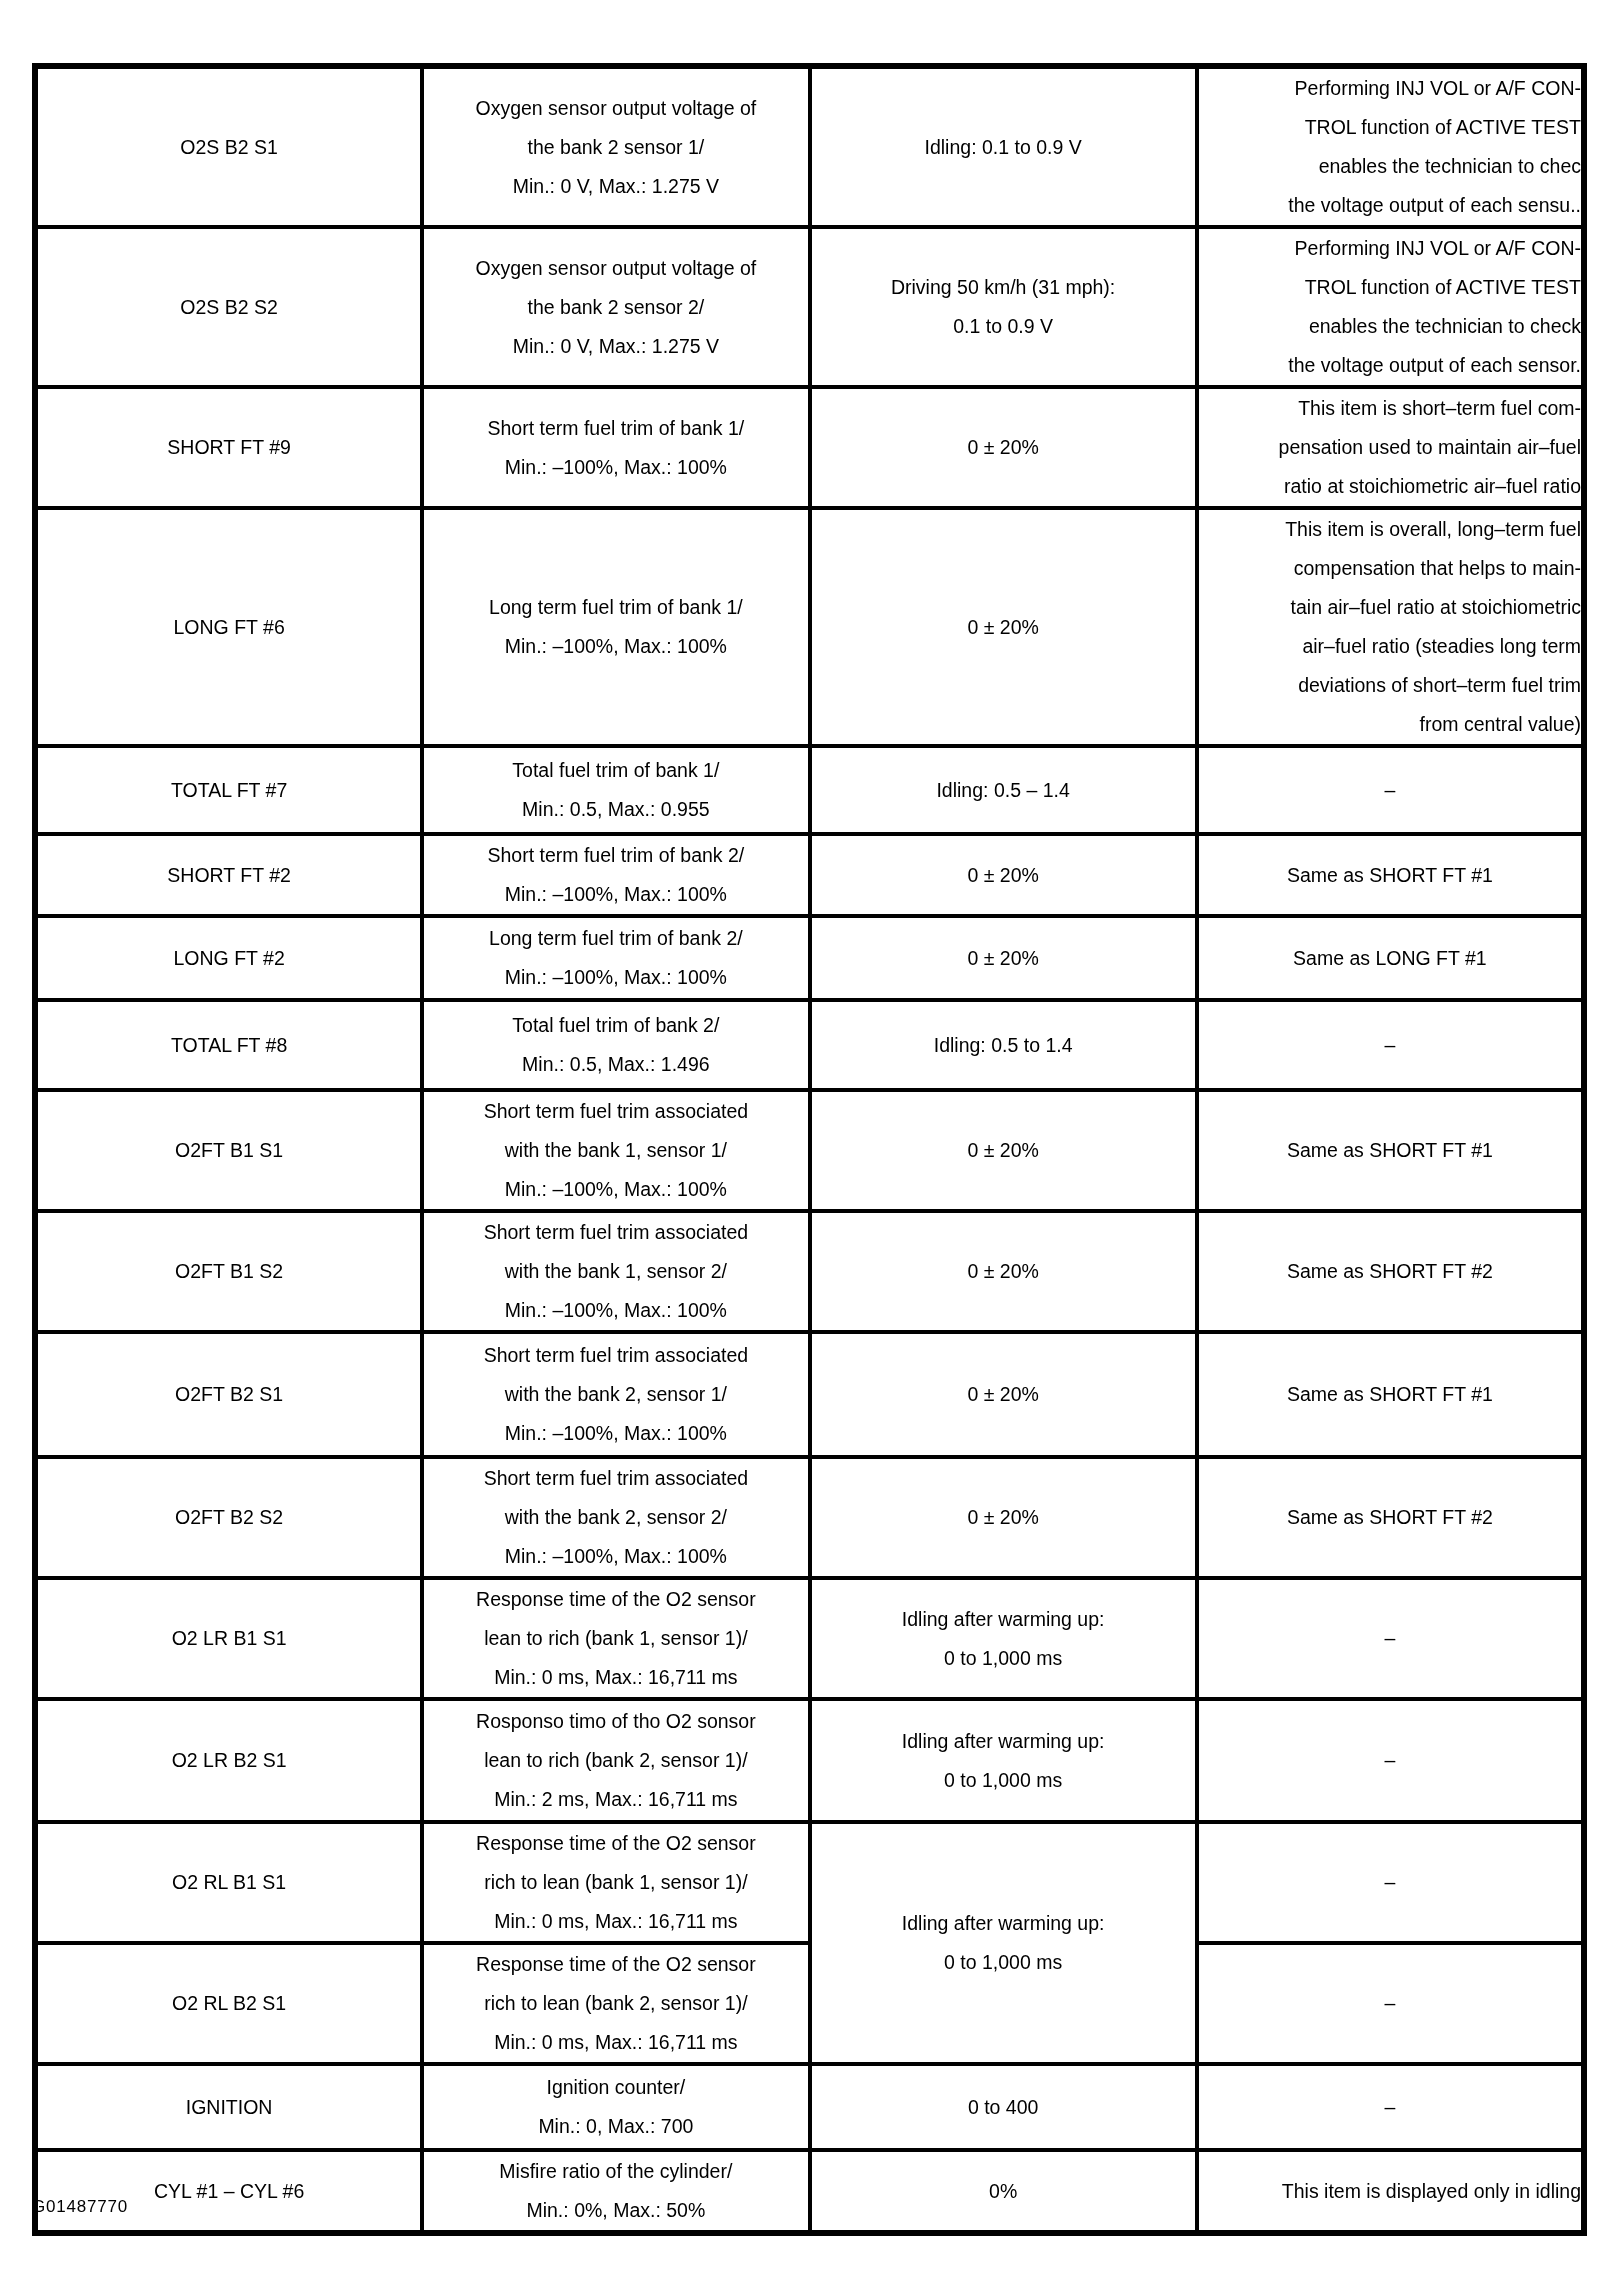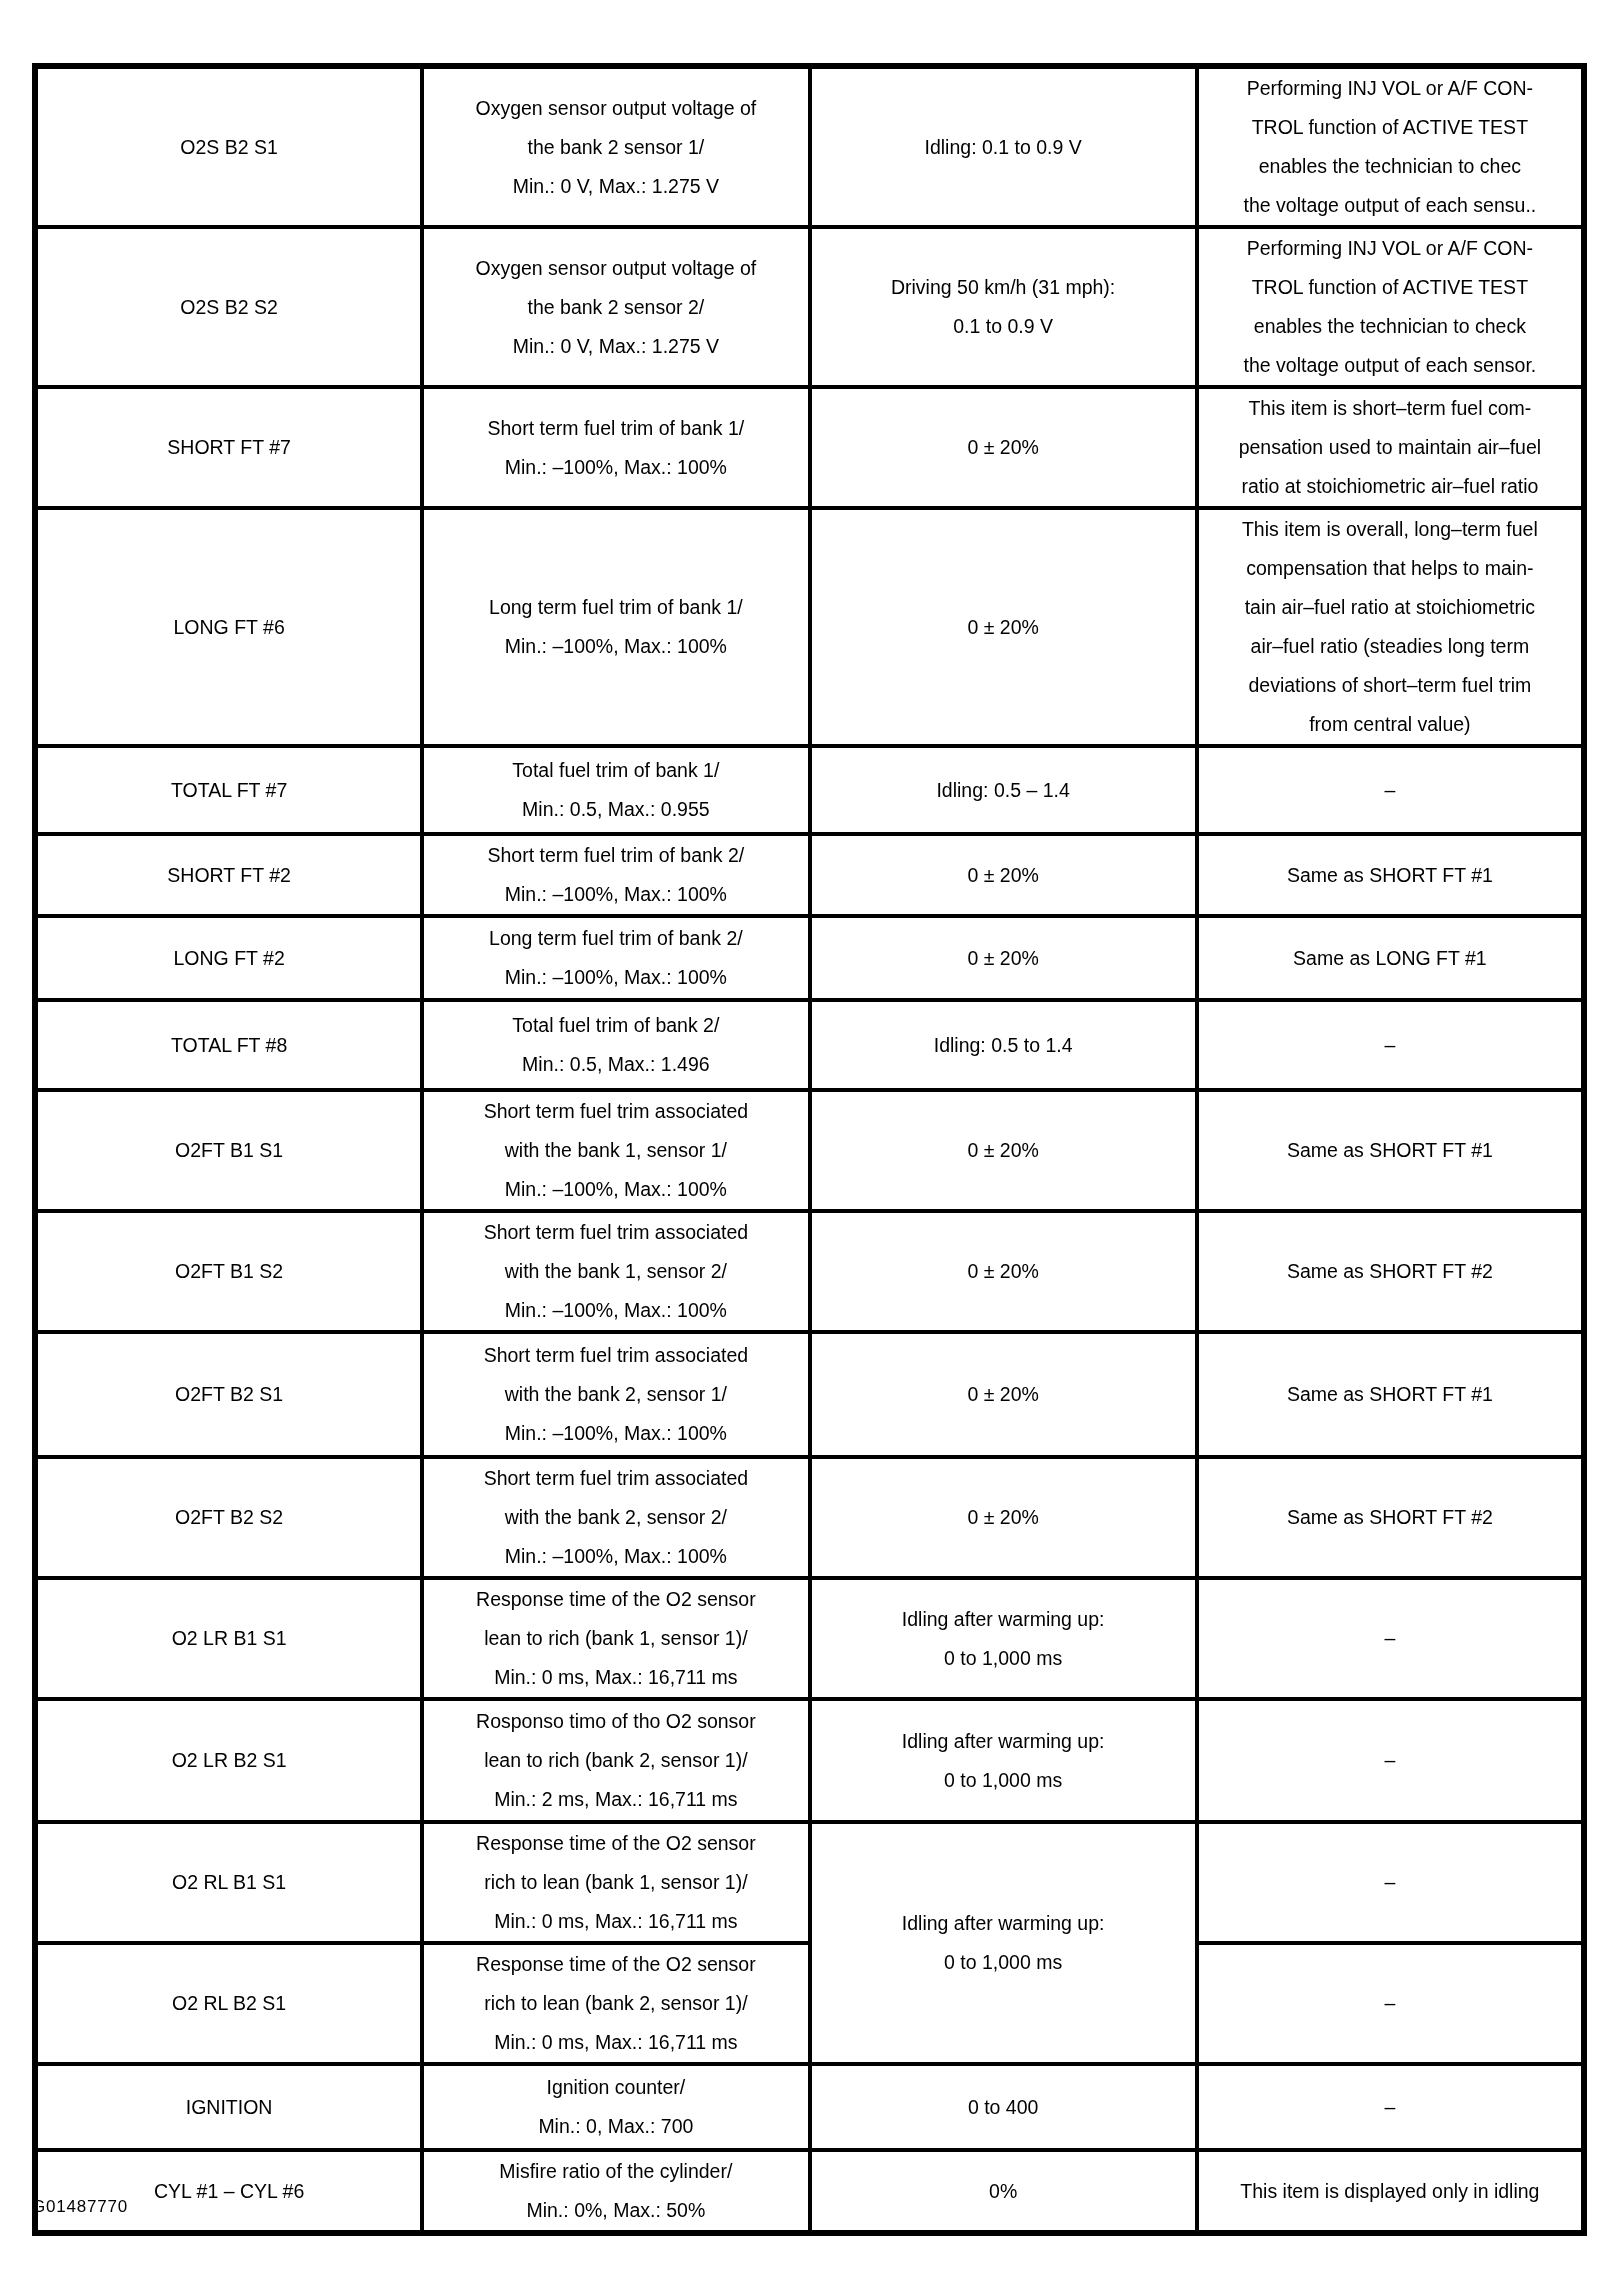--- a/index.html
+++ b/index.html
@@ -31,21 +31,21 @@
     font-size: 19.5px;
     line-height: 39px;
     white-space: pre-line;
     overflow: hidden;
     padding: 0;
   }
   td.c-center {
     text-align: center;
   }
   td.c-left {
-    text-align: center;
+    text-align: right;
     padding: 1.7px 8.5px 1.7px 10.2px;
     line-height: 35px;
   }
   .figure-id {
     position: absolute;
     left: 32px;
     top: 2193px;
     font-size: 17px;
     letter-spacing: 0.8px;
     line-height: 27px;
@@ -81,21 +81,21 @@
 the bank 2 sensor 2/
 Min.: 0 V, Max.: 1.275 V</td>
         <td class="c-center">Driving 50 km/h (31 mph):
 0.1 to 0.9 V</td>
         <td class="c-left">Performing INJ VOL or A/F CON-
 TROL function of ACTIVE TEST
 enables the technician to check
 the voltage output of each sensor.</td>
       </tr>
       <tr style="height:121px">
-        <td class="c-center">SHORT FT #7</td>
+        <td class="c-center">SHORT FT #9</td>
         <td class="c-center">Short term fuel trim of bank 1/
 Min.: –100%, Max.: 100%</td>
         <td class="c-center">0 ± 20%</td>
         <td class="c-left">This item is short–term fuel com-
 pensation used to maintain air–fuel
 ratio at stoichiometric air–fuel ratio</td>
       </tr>
       <tr style="height:212px">
         <td class="c-center">LONG FT #6</td>
         <td class="c-center">Long term fuel trim of bank 1/

